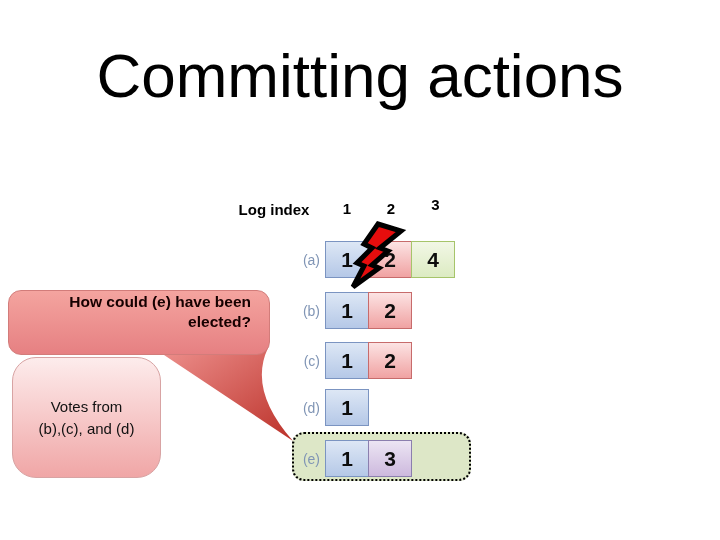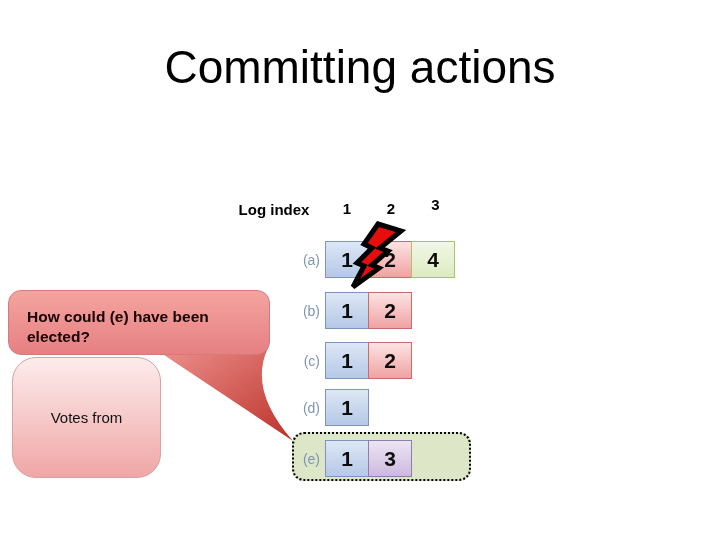--- a/index.html
+++ b/index.html
@@ -6,21 +6,21 @@
   body{
     width:720px;height:540px;position:relative;overflow:hidden;
     background:#ffffff;
     font-family:"Liberation Sans","DejaVu Sans",sans-serif;
   }
   .abs{position:absolute;}
 
   
   .slide-title{
     top:40px;left:0;width:720px;text-align:center;
-    font-size:46px;color:#000;letter-spacing:0px;z-index:3;
+    font-size:62px;color:#000;letter-spacing:0px;z-index:3;
   }
 
   
   .log-index-label{
     top:201px;left:230px;width:88px;text-align:center;
     font-size:15px;font-weight:bold;color:#000;z-index:3;
   }
   .col-header{
     font-size:15px;font-weight:bold;color:#000;text-align:center;z-index:3;
   }
@@ -72,21 +72,21 @@
   }
 
   
   .question-bubble{
     left:8px;top:290px;width:262px;height:65px;
     background:linear-gradient(180deg,#f4a49f,#e68082);
     border:1px solid #d27c7a;border-radius:13px;box-sizing:border-box;
     z-index:4;display:flex;align-items:flex-start;justify-content:center;
   }
   .question-bubble .bubble-text{
-    padding:16px 18px 0 18px;text-align:left;
+    padding:1px 18px 0 18px;text-align:right;
     font-size:15.5px;font-weight:bold;color:#160000;line-height:1.28;
   }
   .answer-bubble{
     left:12px;top:357px;width:149px;height:121px;
     background:linear-gradient(180deg,#fdecec,#f0a6a6);
     border:1px solid #d8a3a3;border-radius:24px;box-sizing:border-box;
     z-index:4;display:flex;flex-direction:column;align-items:center;justify-content:center;
   }
   .answer-bubble .bubble-text{
     text-align:center;font-size:15px;color:#111;line-height:1.45;
@@ -150,13 +150,14 @@
 <svg class="abs bolt-svg" viewBox="0 0 60 70">
   <polygon points="30,3 53,10 32,27 40,30 24,44 31,47 5,66 16,45 9,42 24,27 16,23" fill="#e60d0d" stroke="#000" stroke-width="5" stroke-linejoin="miter"></polygon>
 </svg>
 
 <div class="abs question-bubble">
   <div class="bubble-text">How could (e) have been elected?</div>
 </div>
 
 <div class="abs answer-bubble">
   <div class="bubble-text">Votes from</div>
+  <div class="bubble-text">(b),(c), and (d)</div>
 </div>
 
 </body></html>

